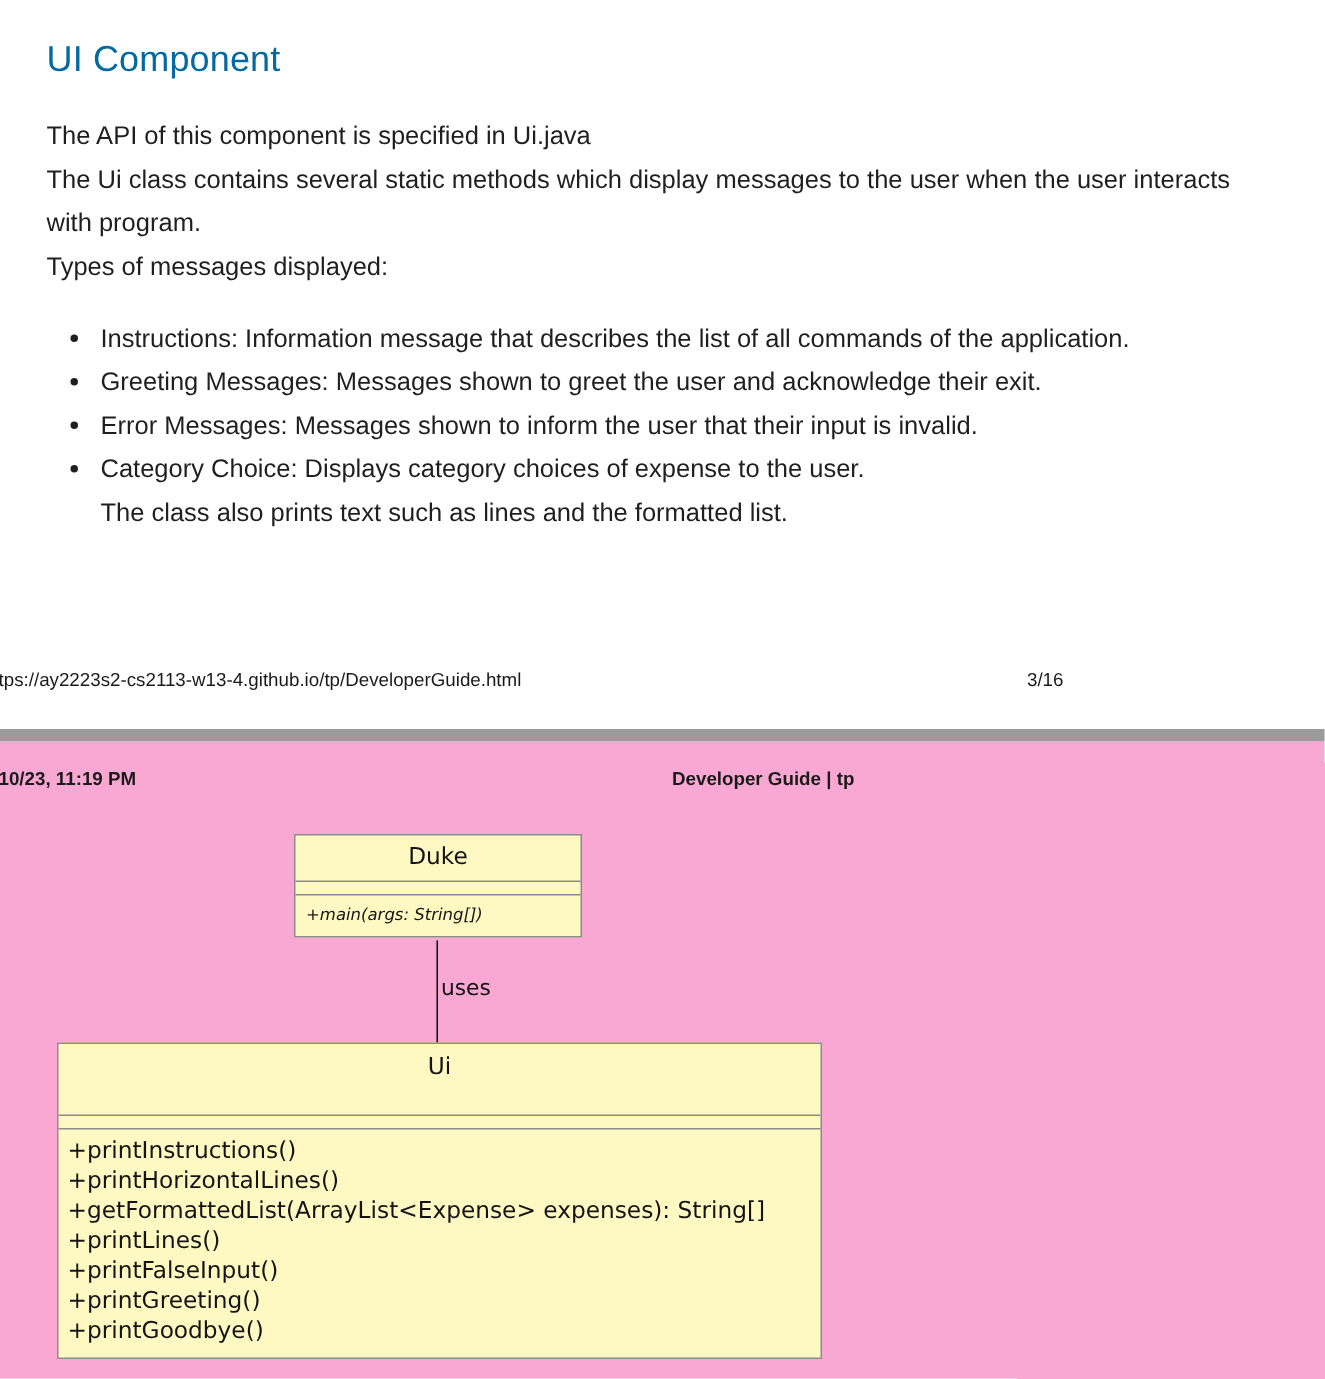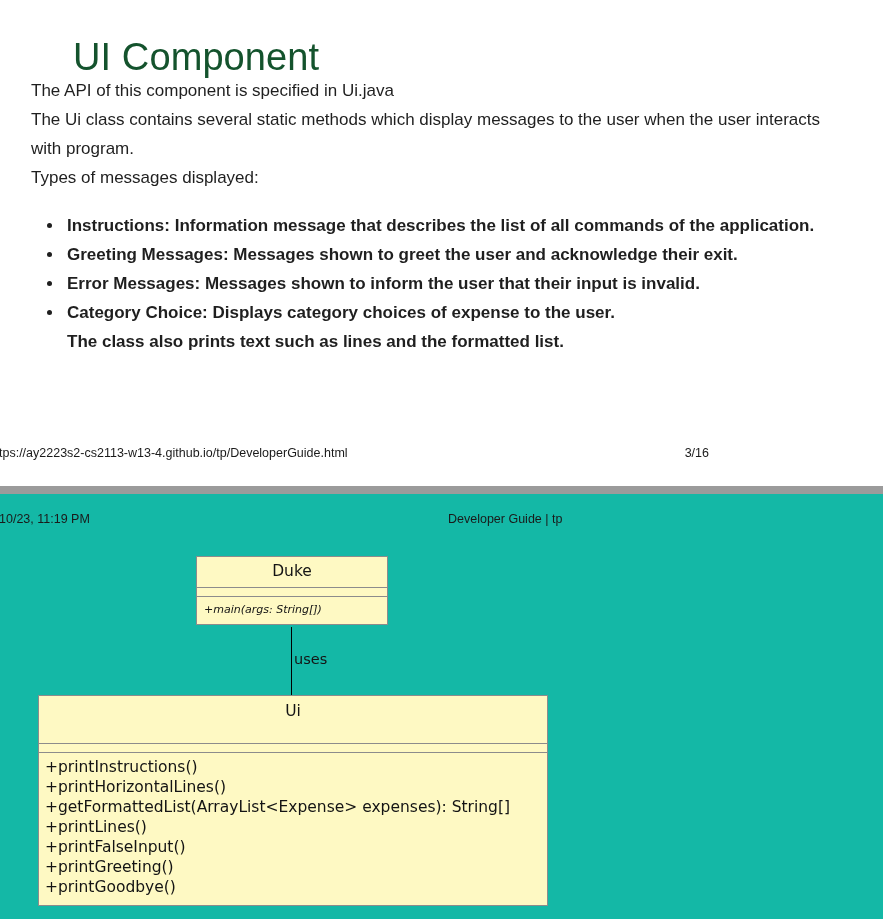--- a/index.html
+++ b/index.html
@@ -22,27 +22,26 @@
     position: absolute;
     left: 0; top: 0;
     width: 883px;
     height: 483px;
   }
 
   .doc-heading {
     position: absolute;
     left: 31px;
     top: 9px;
-    font-size: 38px;
+    font-size: 24px;
     font-weight: 400;
     letter-spacing: 0.1px;
-    color: #14532d;
+    color: #0369a1;
     line-height: 1.25;
     white-space: nowrap;
-    margin-left: 42px;
   }
 
   .intro-block {
     position: absolute;
     left: 31px;
     top: 76px;
     width: 790px;
     font-size: 17px;
     line-height: 29px;
     color: #1f1f1f;
@@ -55,21 +54,20 @@
     position: absolute;
     left: 31px;
     top: 211px;
     width: 800px;
     margin: 0;
     padding: 0 0 0 36px;
     list-style: none;
     font-size: 17px;
     line-height: 29px;
     color: #1f1f1f;
-    font-weight: bold;
   }
   .bullet-list li {
     position: relative;
     margin: 0;
     padding: 0;
   }
   .bullet-list li::before {
     content: "";
     position: absolute;
     left: -20px;
@@ -116,21 +114,22 @@
     background: #9b9b9b;
   }
 
   
   .page-two {
     position: absolute;
     left: 0;
     top: 494px;
     width: 883px;
     height: 425px;
-    background: #14b8a6;
+    background: #f9a8d4;
+    font-weight: bold;
   }
 
   .pg2-header {
     position: absolute;
     left: 0;
     top: 18px;
     width: 883px;
     height: 20px;
   }
   .pg2-header .date {

